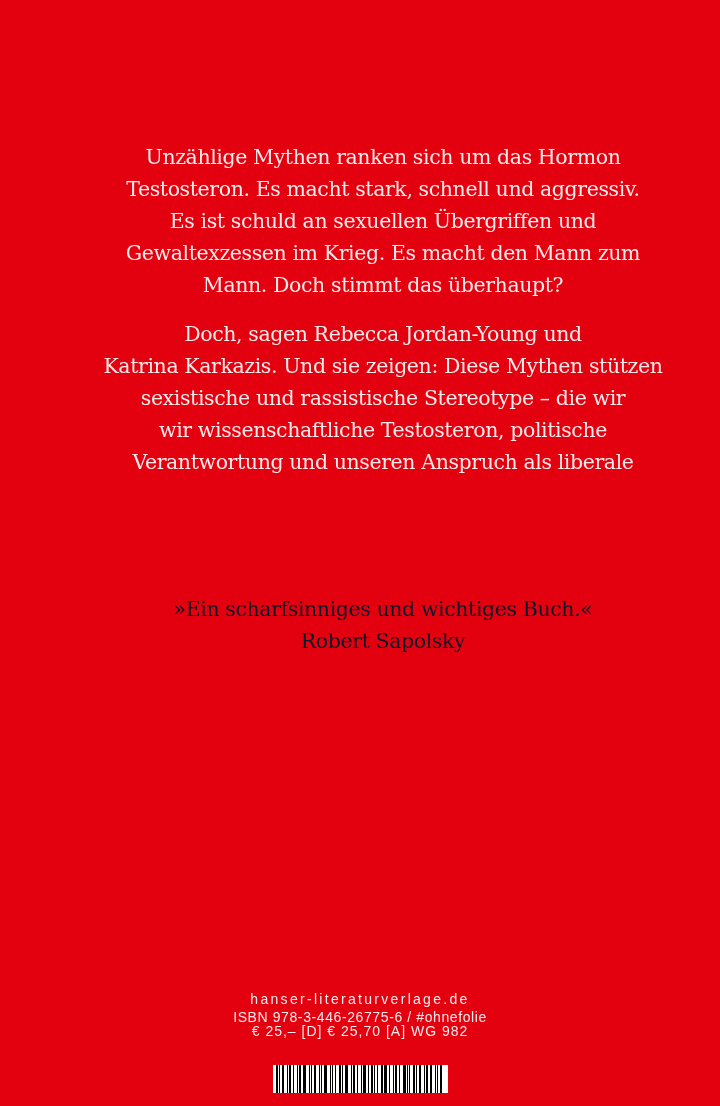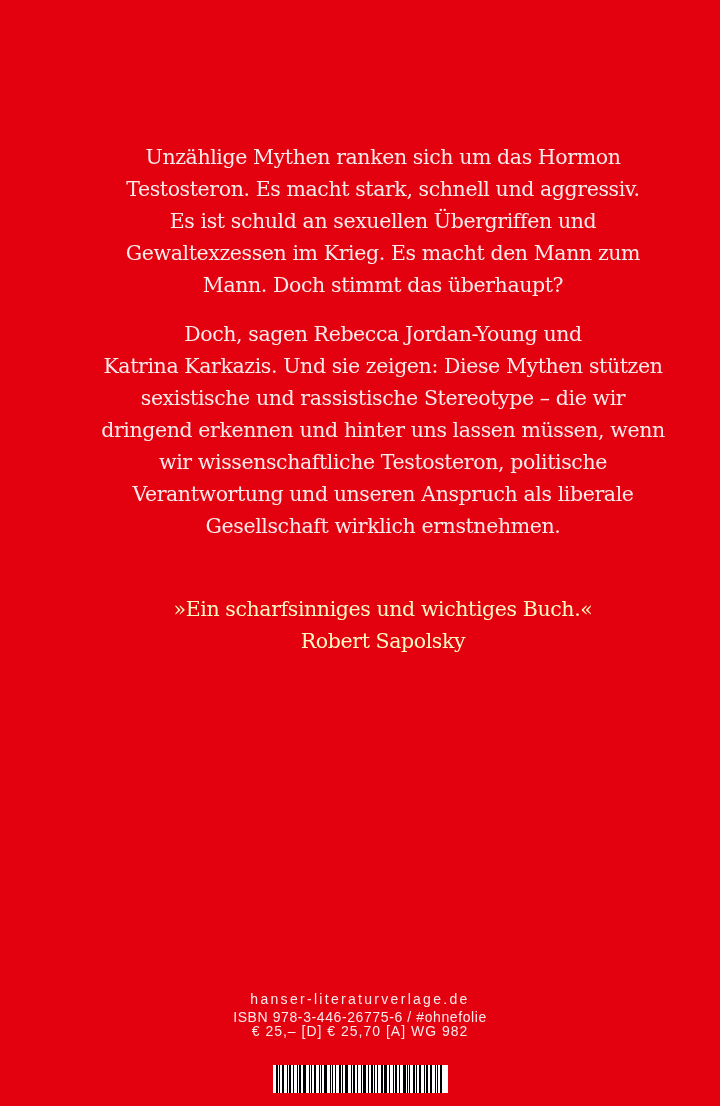--- a/index.html
+++ b/index.html
@@ -18,21 +18,21 @@
     color: #fbeaea;
   }
   .p1 { top: 141px; }
   .p2 { top: 318px; }
   .line { display: block; white-space: nowrap; padding-left: 46px; }
   .quote {
     position: absolute; left: 0; width: 720px; top: 593px;
     text-align: center;
     font-family: "DejaVu Serif", serif;
     font-size: 20.5px; letter-spacing: -0.4px; line-height: 32px;
-    color: #fef9c3;
+    color: #0f172a;
   }
   .imprint {
     position: absolute; left: 0; width: 720px;
     text-align: center;
     font-family: "Liberation Sans", sans-serif;
     color: #fbeaea;
     font-size: 14px;
     letter-spacing: 1.4px;
     white-space: nowrap;
   }
@@ -56,24 +56,22 @@
   <span class="line">Testosteron. Es macht stark, schnell und aggressiv.</span>
   <span class="line">Es ist schuld an sexuellen Übergriffen und</span>
   <span class="line">Gewaltexzessen im Krieg. Es macht den Mann zum</span>
   <span class="line">Mann. Doch stimmt das überhaupt?</span>
 </div>
 
 <div class="blurb p2">
   <span class="line">Doch, sagen Rebecca Jordan-Young und</span>
   <span class="line">Katrina Karkazis. Und sie zeigen: Diese Mythen stützen</span>
   <span class="line">sexistische und rassistische Stereotype – die wir</span>
-  <span class="line">dringend erkennen und hinter uns lassen müssen, wenn</span>
   <span class="line">wir wissenschaftliche Testosteron, politische</span>
   <span class="line">Verantwortung und unseren Anspruch als liberale</span>
-  <span class="line">Gesellschaft wirklich ernstnehmen.</span>
 </div>
 
 <div class="quote">
   <span class="line">»Ein scharfsinniges und wichtiges Buch.«</span>
   <span class="line">Robert Sapolsky</span>
 </div>
 
 <div class="imprint url">hanser-literaturverlage.de</div>
 <div class="imprint price">€ 25,– [D]  € 25,70 [A]  WG 982</div>
 <div class="imprint isbn">ISBN 978-3-446-26775-6 / #ohnefolie</div>

